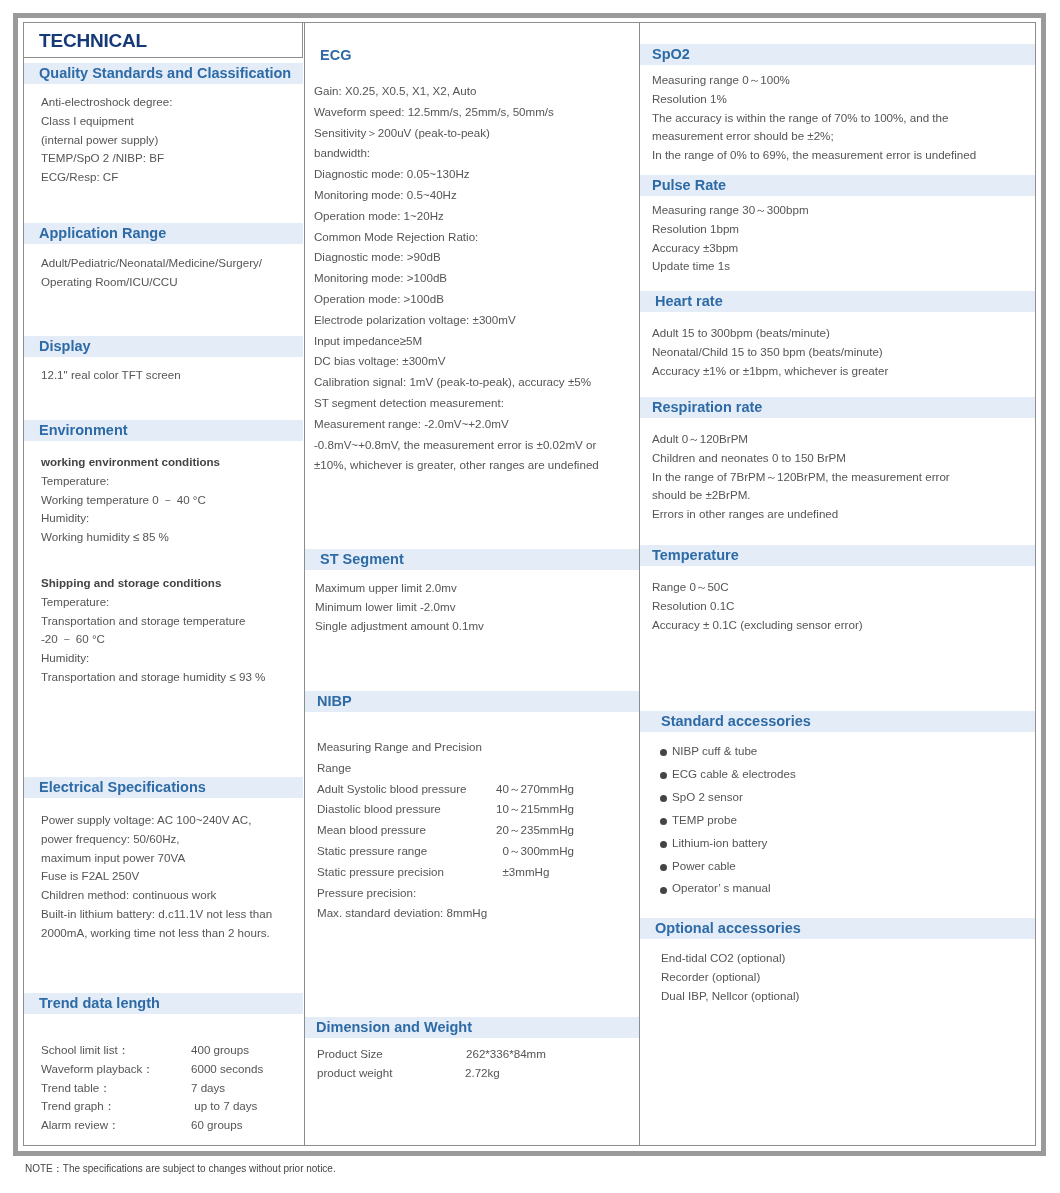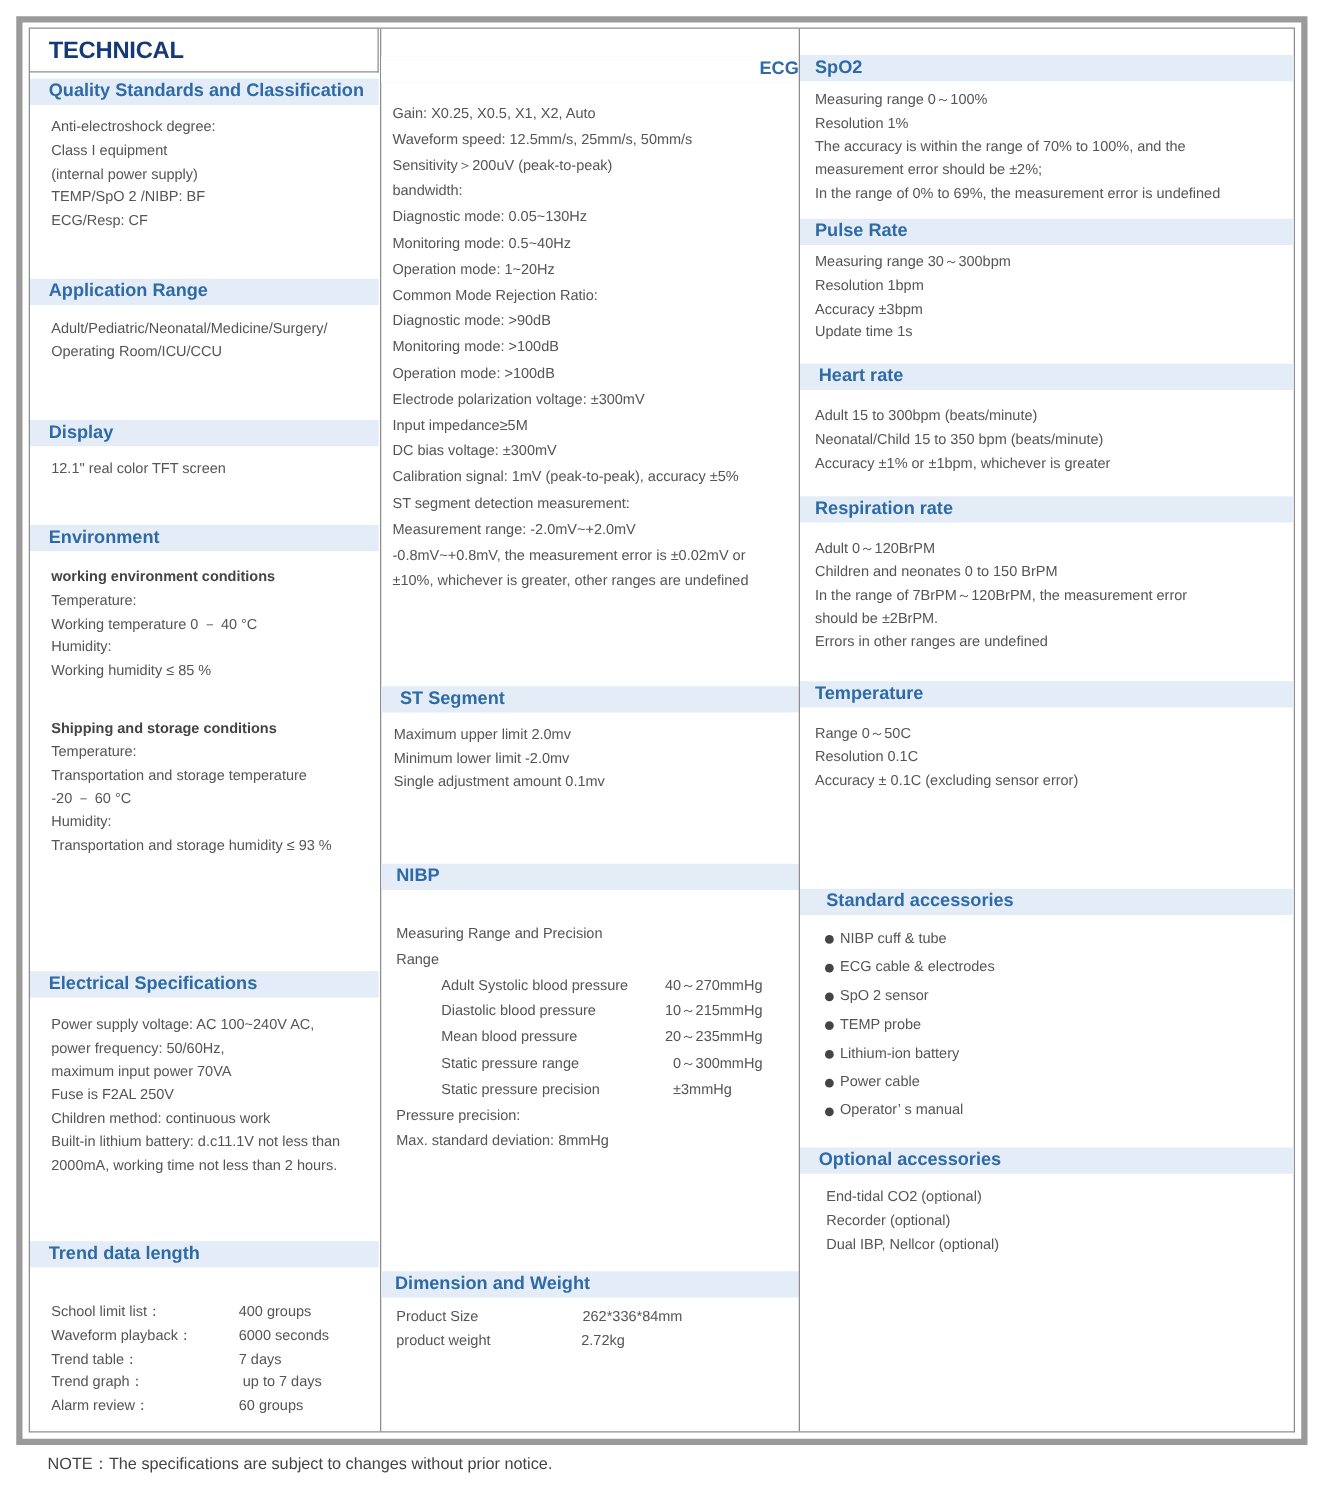--- a/index.html
+++ b/index.html
@@ -19,26 +19,26 @@
                 box-sizing: border-box; line-height: 36px; letter-spacing: -0.2px; }
   .hdr { position: absolute; left: 0; right: 0; height: 21px; background: #e4edf7;
          color: #2d6aa6; font-weight: bold; font-size: 14.5px; line-height: 21px;
          padding-left: 15px; box-sizing: border-box; white-space: nowrap; }
   .body { position: absolute; font-size: 11.6px; line-height: 18.8px; color: #555; white-space: nowrap; }
   .body div { white-space: nowrap; }
   .b { font-weight: bold; color: #444; }
   .ecg { line-height: 20.8px; }
   .nibp { line-height: 20.8px; }
   .row { display: flex; }
-  .row .k { width: 179px; margin-left: 36px; }
+  .row .k { width: 179px; }
   .row .kk { width: 150px; }
   .bul { line-height: 22.9px; }
   .bul .dot { display: inline-block; width: 7px; height: 7px; border-radius: 50%;
               background: #444; margin-right: 5px; vertical-align: middle; position: relative; top: 1px; }
-  .note { position: absolute; left: 38px; top: 1162px; font-size: 13px; color: #444; white-space: nowrap; }
+  .note { position: absolute; left: 25px; top: 1162px; font-size: 10px; color: #444; white-space: nowrap; }
 </style>
 </head>
 <body>
 
 <div class="outer">
   <div class="inner">
 
     <div class="col col1">
       <div class="main-title">TECHNICAL SPECIFICATIONS</div>
 
@@ -108,21 +108,21 @@
             <span style="white-space:pre"> up to 7 days</span>
           </div>
         <div class="row">
             <span class="kk">Alarm review：</span>
             <span>60 groups</span>
           </div>
       </div>
     </div>
 
     <div class="col col2">
-      <div class="hdr" style="top:22px; background:linear-gradient(#fff 0,#fff 0) , #e4edf7;text-align:right;">ECG</div>
+      <div class="hdr" style="top:22px; background:linear-gradient(#fff 0,#fff 0) , #e4edf7;">ECG</div>
       <div class="body ecg" style="left:9px; top:58px">
         <div>Gain: X0.25, X0.5, X1, X2, Auto</div>
         <div>Waveform speed: 12.5mm/s, 25mm/s, 50mm/s</div>
         <div>Sensitivity＞200uV (peak-to-peak)</div>
         <div>bandwidth:</div>
         <div>Diagnostic mode: 0.05~130Hz</div>
         <div>Monitoring mode: 0.5~40Hz</div>
         <div>Operation mode: 1~20Hz</div>
         <div>Common Mode Rejection Ratio:</div>
         <div>Diagnostic mode: &gt;90dB</div>

